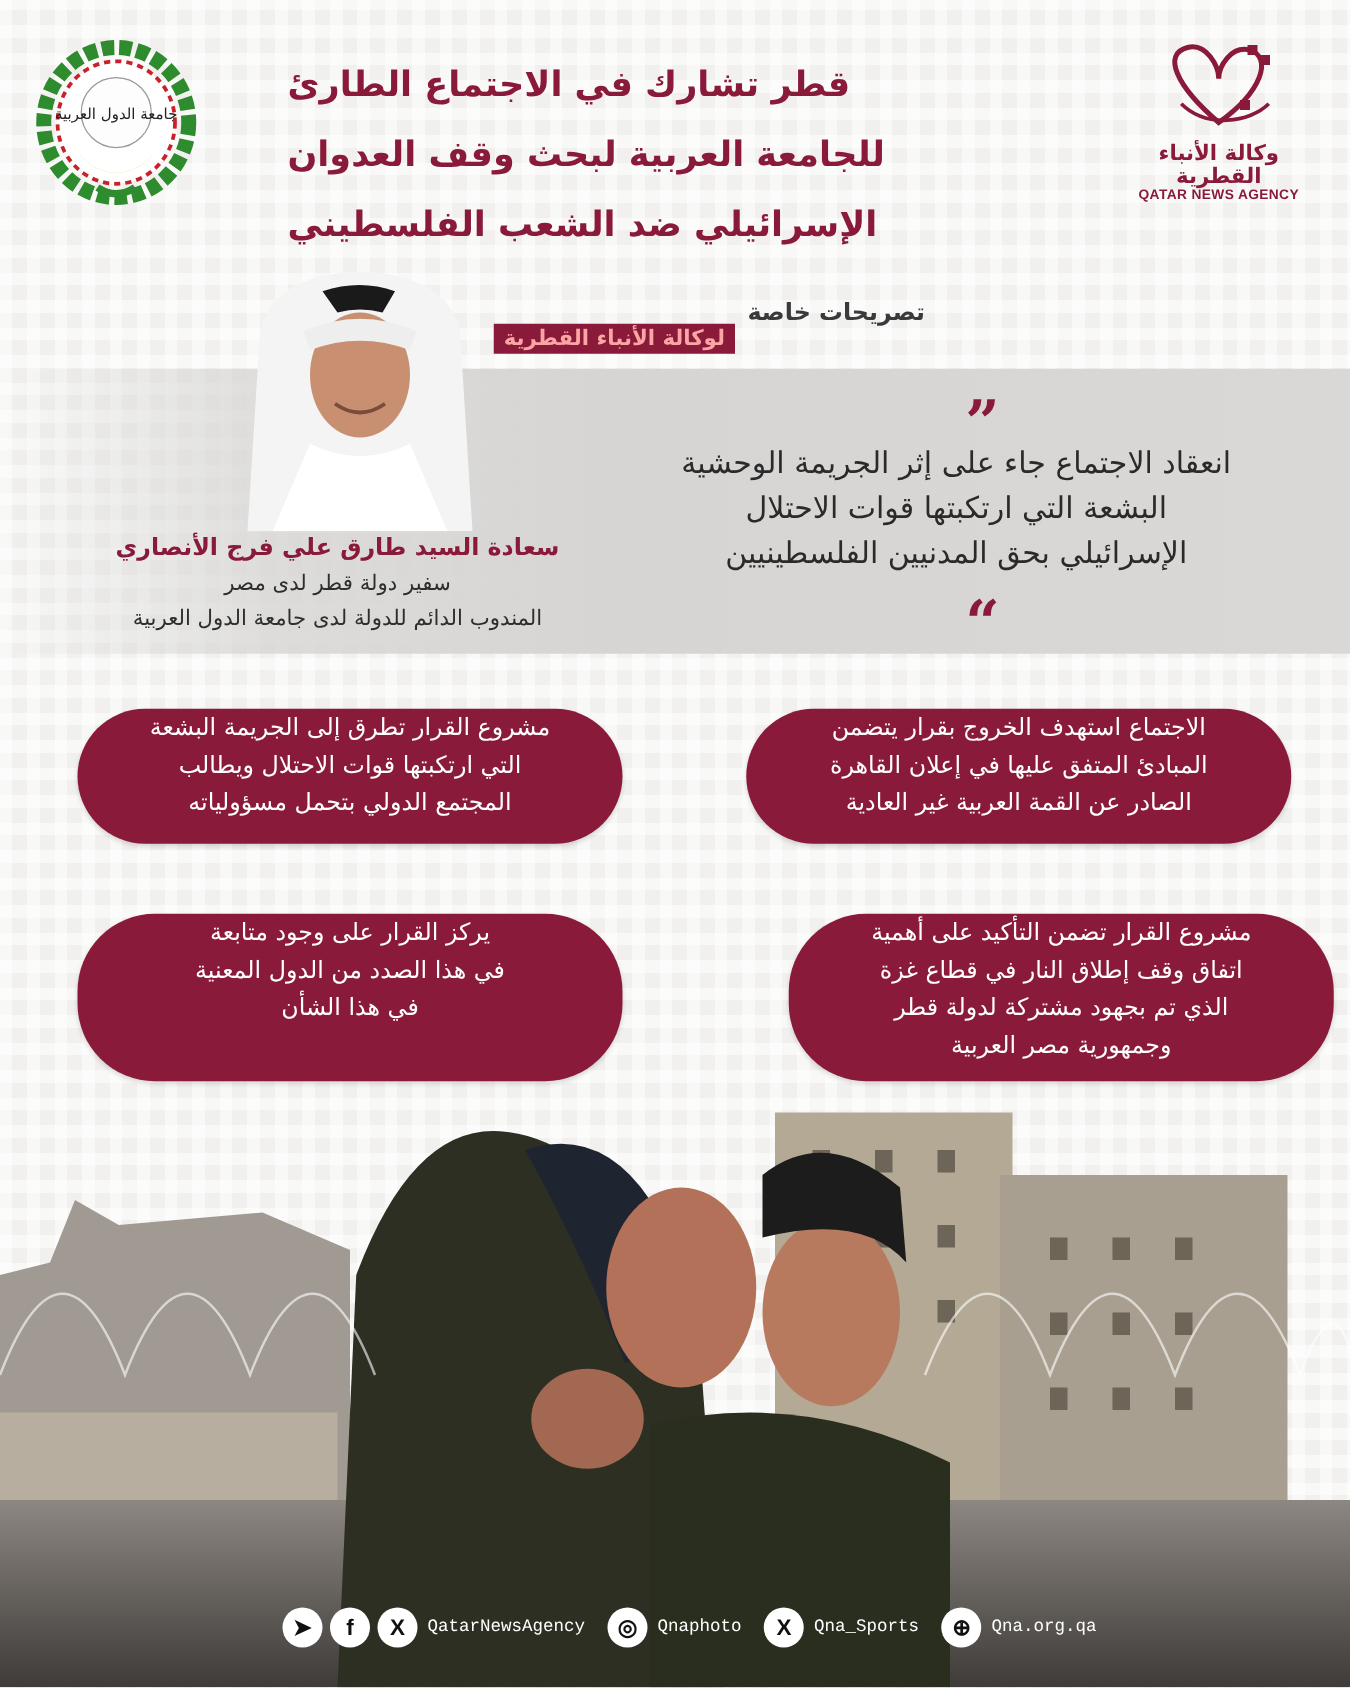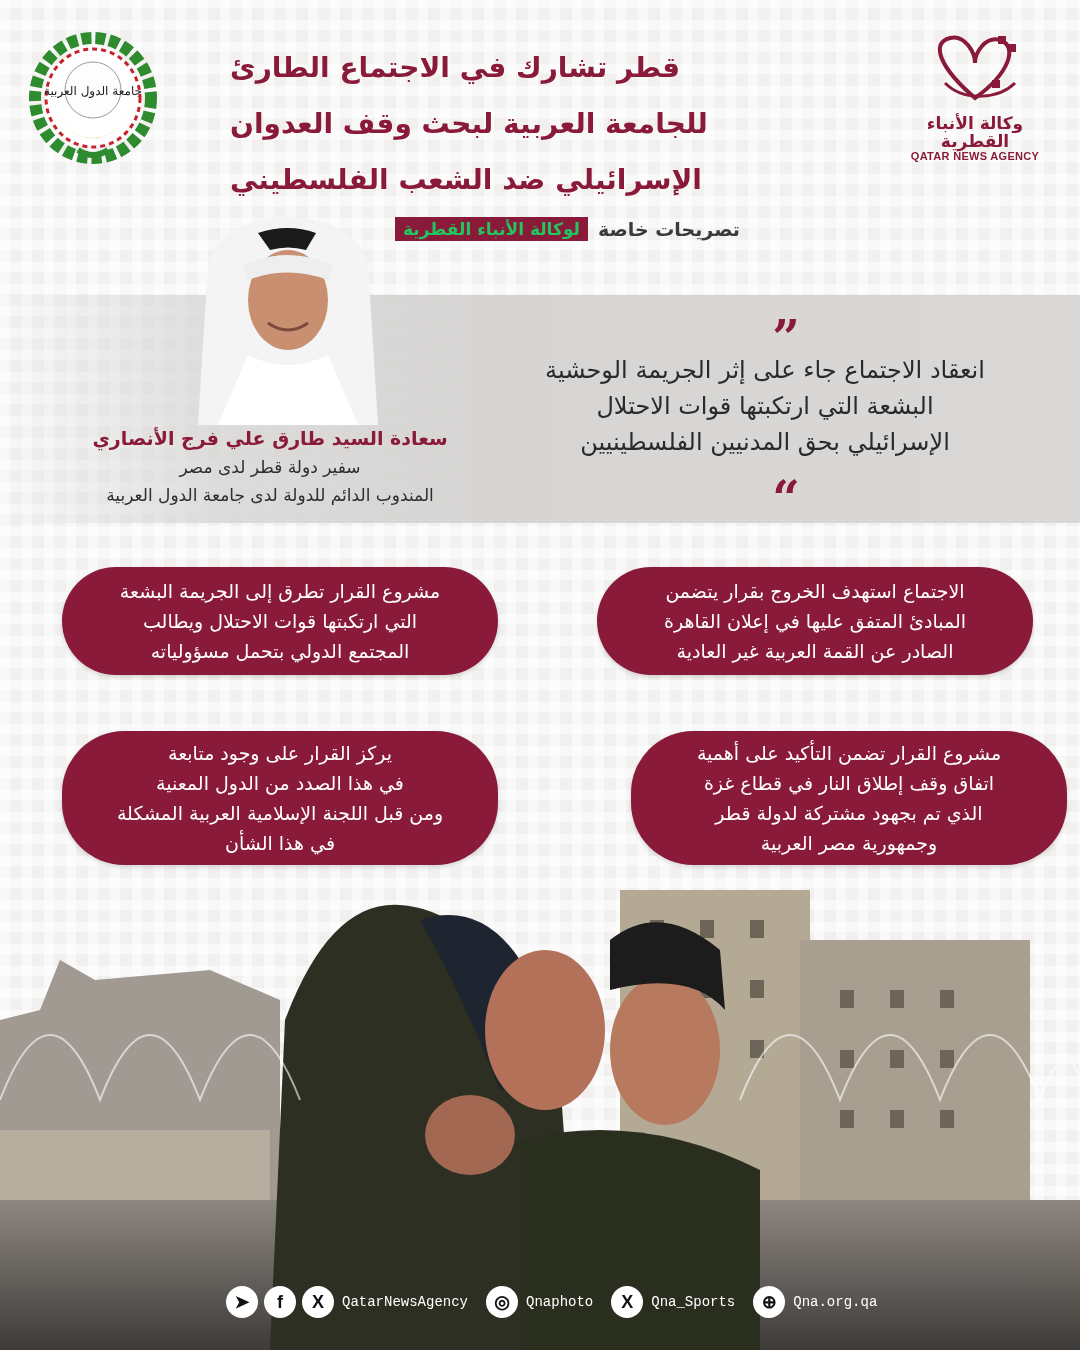--- a/index.html
+++ b/index.html
@@ -23,40 +23,40 @@
 
   
   #al-emblem { left: 28px; top: 28px; width: 130px; height: 140px; }
 
   
   #title { left: 230px; top: 40px; width: 590px; text-align: left; color: #8a1a3a; font-weight: bold; font-size: 28px; line-height: 56px; }
 
   
   #special { top: 217px; right: 340px; display: flex; align-items: center; gap: 10px; }
   #special .plain { color: #3a3a3a; font-weight: bold; font-size: 19px; }
-  #special .tag { background: #8a1a3a; color: #22c55e; font-weight: bold; font-size: 17px; padding: 2px 8px; }
+  #special .tag { background: #8a1a3a; color: #fca5a5; font-weight: bold; font-size: 17px; padding: 2px 8px; margin-top: 42px; }
 
   
   #portrait { left: 188px; top: 205px; width: 200px; height: 220px; }
 
   
   #quote-band { left: 0; top: 295px; width: 1080px; height: 228px;
     background: linear-gradient(90deg, rgba(230,229,228,0) 0%, rgba(214,213,212,0.8) 20%, #d6d5d4 45%, #d9d8d7 100%); }
   #quote-text { right: 80px; top: 352px; width: 470px; text-align: center; color: #2a2a2a; font-size: 24px; line-height: 36px; }
   .quote-mark { color: #8a1a3a; font-size: 48px; font-weight: bold; font-family: "DejaVu Serif", serif; line-height: 40px; width: 40px; text-align: center; }
   #quote-open { left: 766px; top: 318px; }
   #quote-close { left: 766px; top: 478px; }
 
   
   #person { left: 40px; top: 423px; width: 460px; text-align: center; }
   #person .name { color: #8a1a3a; font-weight: bold; font-size: 19px; line-height: 30px; }
   #person .role { color: #2e2e2e; font-size: 17px; line-height: 28px; }
 
   
-  .pill { position: absolute; background: #8a1a3a; color: #fff; border-radius: 62px; text-align: center; font-size: 19px; line-height: 30px; display: flex; align-items: center; justify-content: center; padding: 0 40px; box-shadow: 0 2px 4px rgba(0,0,0,0.15); }
+  .pill { position: absolute; background: #8a1a3a; color: #fff; border-radius: 62px; text-align: center; font-size: 19px; line-height: 30px; display: flex; justify-content: center; padding: 0 40px; box-shadow: 0 2px 4px rgba(0,0,0,0.15); }
   #pill-1 { left: 597px; top: 567px; width: 436px; height: 108px; }
   #pill-2 { left: 62px; top: 567px; width: 436px; height: 108px; }
   #pill-3 { left: 631px; top: 731px; width: 436px; height: 134px; }
   #pill-4 { left: 62px; top: 731px; width: 436px; height: 134px; }
 
   
   #photo { left: 0; top: 880px; width: 1080px; height: 470px; overflow: hidden; }
 
   
   #socials { left: 226px; top: 1286px; display: flex; align-items: center; direction: ltr; gap: 6px; }
@@ -146,21 +146,20 @@
     <div>مشروع القرار تضمن التأكيد على أهمية</div>
     <div>اتفاق وقف إطلاق النار في قطاع غزة</div>
     <div>الذي تم بجهود مشتركة لدولة قطر</div>
     <div>وجمهورية مصر العربية</div>
   </div>
 </div>
 <div id="pill-4" class="pill">
   <div>
     <div>يركز القرار على وجود متابعة</div>
     <div>في هذا الصدد من الدول المعنية</div>
-    <div>ومن قبل اللجنة الإسلامية العربية المشكلة</div>
     <div>في هذا الشأن</div>
   </div>
 </div>
 
 <div id="photo" class="abs">
   <svg width="1080" height="470" viewBox="0 0 1080 470">
     <defs>
       <linearGradient id="ground" x1="0" y1="0" x2="0" y2="1">
         <stop offset="0" stop-color="#8d8782"></stop>
         <stop offset="1" stop-color="#3e3b38"></stop>

